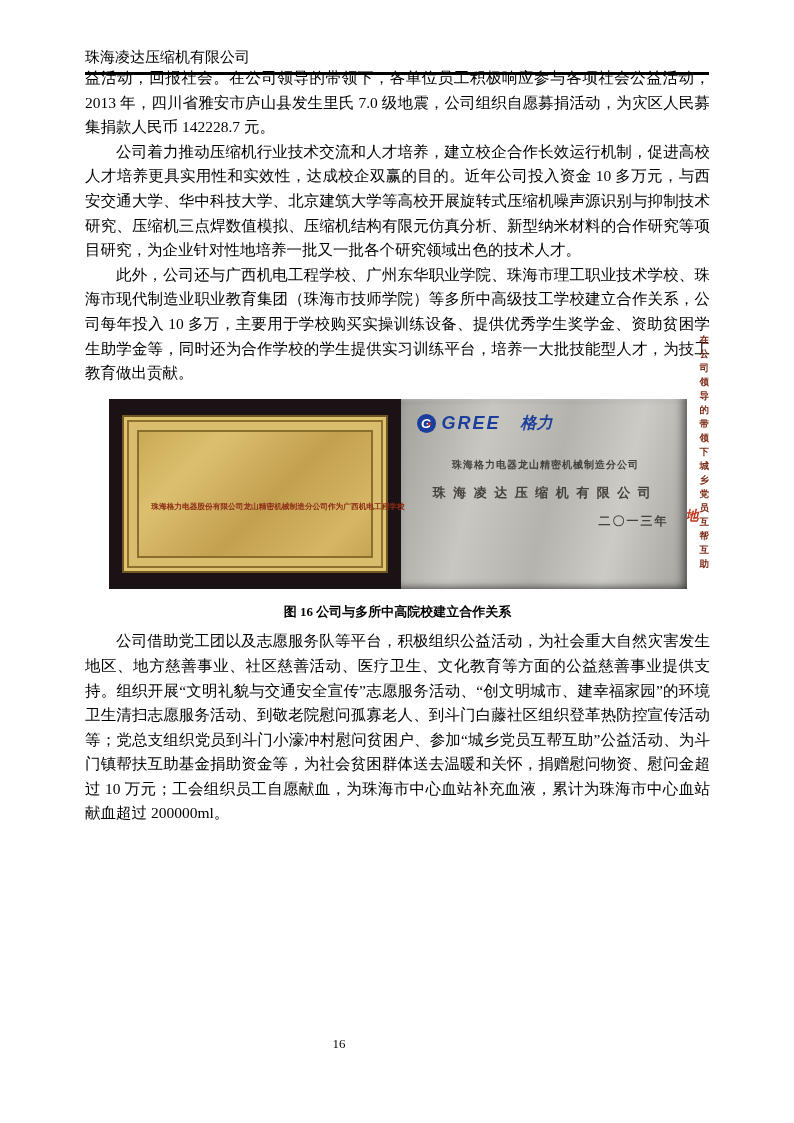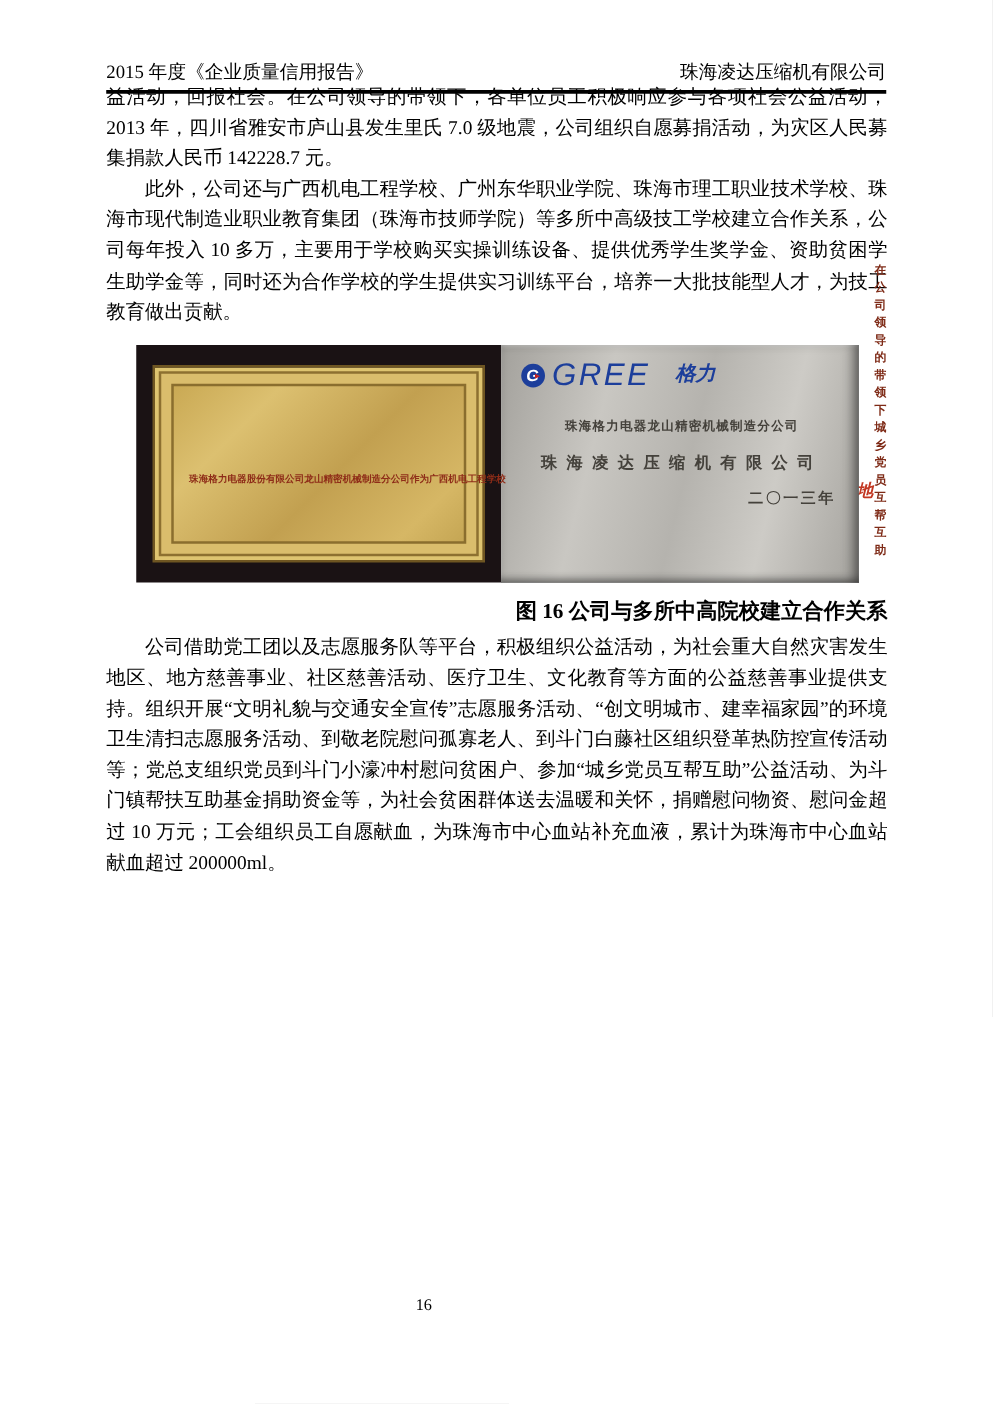--- a/index.html
+++ b/index.html
@@ -80,63 +80,63 @@
     color: #fff; font-family: "Liberation Sans", sans-serif;
     font-weight: bold; font-style: italic; font-size: 13px; line-height: 1;
   }
   .gree-circle::after {
     content: ""; position: absolute; right: 4px; top: 8px;
     border-left: 4px solid #c42121;
     border-top: 2px solid transparent; border-bottom: 2px solid transparent;
   }
   .gree-word {
     font-family: "Liberation Sans", sans-serif;
-    font-weight: normal; font-style: italic;
-    font-size: 25px; color: #1c3e9b; letter-spacing: 2px;
+    font-weight: bold; font-style: italic;
+    font-size: 18px; color: #1c3e9b; letter-spacing: 2px;
   }
   .gree-cn {
     font-weight: bold; font-style: italic;
     font-size: 16px; color: #1c3e9b; margin-left: 14px;
   }
   .plaque-silver-title {
     margin-top: 16px; text-align: center;
     font-size: 27px; font-weight: bold; color: #bf1f1a;
     letter-spacing: 0; white-space: nowrap;
     text-shadow: .6px 0 0 #bf1f1a;
   }
   .silver-sub { margin-top: 18px; text-align: center; color: #44413b; font-weight: bold; }
   .silver-sub .l1 { font-size: 10px; letter-spacing: 1px; white-space: nowrap; }
   .silver-sub .l2 { font-size: 13px; letter-spacing: 7.5px; white-space: nowrap; margin-top: 3px; }
   .silver-date {
     text-align: right; margin-top: 3px; padding-right: 6px;
     font-size: 12px; font-weight: bold; color: #44413b; letter-spacing: 2px;
   }
   .caption {
-    margin-top: 11px; text-align: right;
-    font-size: 17px; font-weight: bold;
+    margin-top: 11px; text-align: center;
+    font-size: 13px; font-weight: bold;
   }
   .caption + p { margin-top: 5px; }
   
   .pageno {
     position: absolute; left: 0; top: 1036px; width: 678px;
     text-align: center; font-size: 13px;
   }
 </style>
 </head>
 <body>
 
 <div class="page">
 
   <div class="hdr">
-    <span>2015 年度《企业质量信用报告》</span>
     <span>珠海凌达压缩机有限公司</span>
   </div>
 
   <div class="content">
     <p>益活动，回报社会。在公司领导的带领下，各单位员工积极响应参与各项社会公益活动，2013 年，四川省雅安市庐山县发生里氏 7.0 级地震，公司组织自愿募捐活动，为灾区人民募集捐款人民币 142228.7 元。</p>
+    <p class="indent">公司着力推动压缩机行业技术交流和人才培养，建立校企合作长效运行机制，促进高校人才培养更具实用性和实效性，达成校企双赢的目的。近年公司投入资金 10 多万元，与西安交通大学、华中科技大学、北京建筑大学等高校开展旋转式压缩机噪声源识别与抑制技术研究、压缩机三点焊数值模拟、压缩机结构有限元仿真分析、新型纳米材料的合作研究等项目研究，为企业针对性地培养一批又一批各个研究领域出色的技术人才。</p>
     <p class="indent">此外，公司还与广西机电工程学校、广州东华职业学院、珠海市理工职业技术学校、珠海市现代制造业职业教育集团（珠海市技师学院）等多所中高级技工学校建立合作关系，公司每年投入 10 多万，主要用于学校购买实操训练设备、提供优秀学生奖学金、资助贫困学生助学金等，同时还为合作学校的学生提供实习训练平台，培养一大批技能型人才，为技工教育做出贡献。</p>
 
     <div class="figure">
       <div class="photo-left">
         <div class="plaque-gold">
           <div class="top-line">珠海格力电器股份有限公司龙山精密机械制造分公司作为广西机电工程学校</div>
           <div class="cal-title">制冷和空调设备运行与维修人才培养实训基地</div>
           <div class="sign-block">
             <div>在公司领导的带领下</div>
             <div>城乡党员互帮互助</div>

